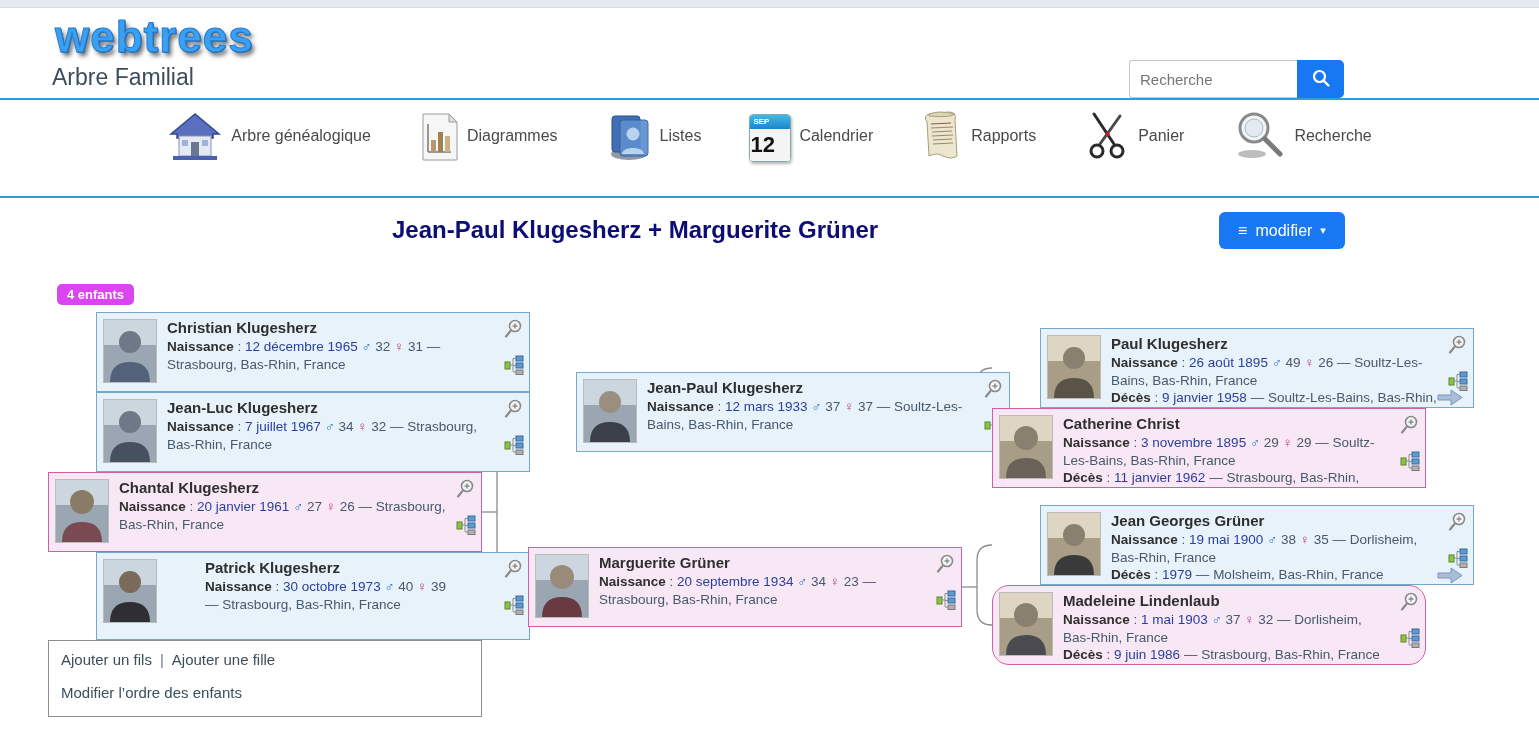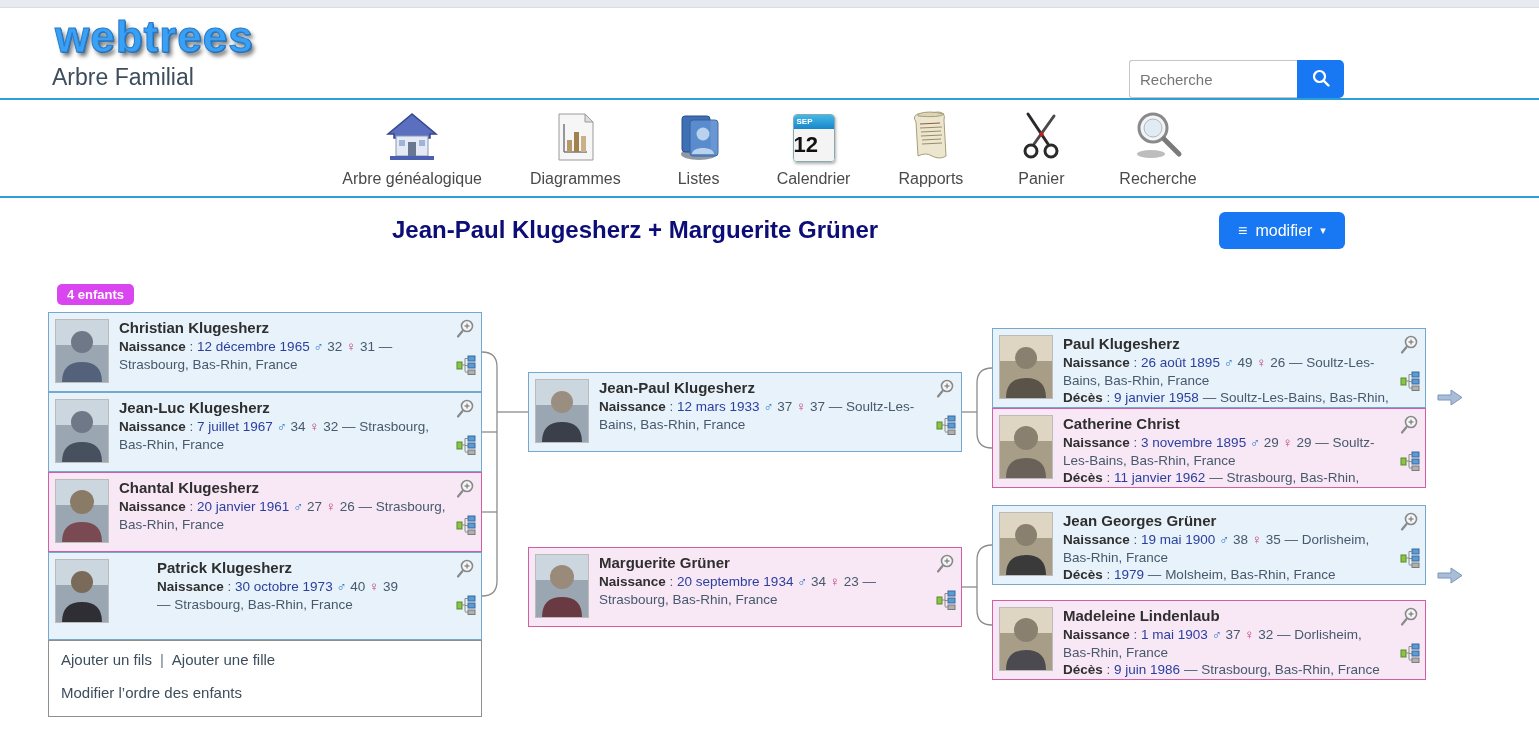--- a/index.html
+++ b/index.html
@@ -19,21 +19,21 @@
   .searchbar { position:absolute; right:195px; top:52px; display:flex; height:38px; }
   .searchbar input { width:168px; height:38px; border:1px solid #c6c6c6; border-right:none;
                      padding:0 10px; font-size:15px; color:#333; border-radius:3px 0 0 3px; outline:none; }
   .searchbar input::placeholder { color:#757575; }
   .search-btn { width:47px; height:38px; background:#1877f2; border:none; border-radius:0 5px 5px 0;
                 display:flex; align-items:center; justify-content:center; cursor:pointer; }
 
   
   .main-menu { height:98px; border-bottom:2px solid #2d9fd8; display:flex; justify-content:center;
                align-items:flex-start; gap:48px; padding-top:10px; background:#fff; }
-  .menu-item { display:flex; flex-direction:column; align-items:center; gap:8px; cursor:pointer; min-width:60px; }
+  .menu-item { display:flex; flex-direction:row; align-items:center; gap:8px; cursor:pointer; min-width:60px; }
   .menu-item .mi-icon { height:52px; display:flex; align-items:flex-end; justify-content:center; }
   .menu-item .mi-label { font-size:16px; color:#4a4a4a; white-space:nowrap; }
   .cal-icon { width:42px; height:48px; border:1px solid #8aa; border-radius:4px; overflow:hidden;
               box-shadow:1px 2px 3px rgba(0,0,0,.3); }
   .cal-top { height:14px; background:linear-gradient(#42b8e8,#1a86c8); color:#fff; font-size:8px;
              font-weight:bold; padding-left:3px; line-height:14px; }
   .cal-body { height:34px; background:#f4f4f4; text-align:left; font-size:22px; font-weight:bold;
               color:#111; line-height:32px; }
 
   
@@ -45,21 +45,21 @@
               display:flex; align-items:center; justify-content:center; gap:8px; }
   .edit-btn .caret { font-size:11px; }
 
   
   .chart { position:absolute; left:0; top:270px; width:1539px; height:477px; }
   .connectors { position:absolute; left:0; top:0; }
   .badge { position:absolute; left:57px; top:14px; background:#d946ef; color:#fff; font-size:13px;
            font-weight:bold; padding:3px 10px; border-radius:5px; }
 
   .person-box { position:absolute; width:434px; height:80px; display:flex; overflow:hidden; }
-  .person-box.male   { background:#e7f2fa; border:1.5px solid #76a7cc; }
+  .person-box.male   { background:#e7f2fa; border:1.5px solid #76a7cc;margin-left:48px; }
   .person-box.female { background:#f8e7f5; border:1.5px solid #d160a2; }
   .photo { width:54px; height:64px; margin:6px 0 0 6px; flex:none; border:1px solid #bbb;
            background:linear-gradient(#ccd6de 40%, #9aa7b2 41%); position:relative; }
   .photo.sepia { background:linear-gradient(#ded5c2 40%, #a89e87 41%); }
   .photo svg { position:absolute; left:0; top:0; }
   .info { flex:1; padding:5px 4px 0 10px; font-size:13.5px; line-height:1.32; color:#46596d; }
   .pname { font-size:15px; font-weight:bold; color:#2f2f2f; cursor:pointer; }
   .lbl { font-weight:bold; color:#2f2f2f; }
   .date { color:#2a3f9e; }
   .msym { color:#2b78c8; font-weight:bold; }
@@ -470,21 +470,21 @@
       <span class="icn"><svg width="20" height="20" viewBox="0 0 20 20">
             <rect x="1" y="7" width="5" height="7" fill="#8bc34a" stroke="#5a8a20"></rect>
             <rect x="12" y="1" width="7" height="5" fill="#5b9bd5" stroke="#3a6a9a"></rect>
             <rect x="12" y="8" width="7" height="5" fill="#5b9bd5" stroke="#3a6a9a"></rect>
             <rect x="12" y="15" width="7" height="4.5" fill="#b0b0b0" stroke="#7a7a7a"></rect>
             <path d="M6 10 h3 M9 3.5 v13 M9 3.5 h3 M9 10.5 h3 M9 17 h3" stroke="#8a8a8a" fill="none"></path>
           </svg></span>
     </div>
   </div>
 
-  <div class="person-box female" style="left:992px; top:330px;">
+  <div class="person-box female" style="left:992px; top:315px;border-radius:17px;">
     <div class="photo sepia">
         <svg width="52" height="62" viewBox="0 0 52 62">
           <circle cx="26" cy="22" r="12" fill="#8a8070"></circle>
           <path d="M6 62 q0 -20 20 -20 q20 0 20 20 z" fill="#4a4a50"></path>
         </svg>
       </div>
     <div class="info">
       <div class="pname">Madeleine Lindenlaub</div>
       <div class="line"><span class="lbl">Naissance</span><span> : </span><span class="date">1 mai 1903</span> <span class="msym">♂</span> <span>37</span> <span class="fsym">♀</span> <span>32</span><span> — </span><span>Dorlisheim, Bas-Rhin, France</span></div>
       <div class="line"><span class="lbl">Décès</span><span> : </span><span class="date">9 juin 1986</span><span> — </span><span>Strasbourg, Bas-Rhin, France</span></div>

